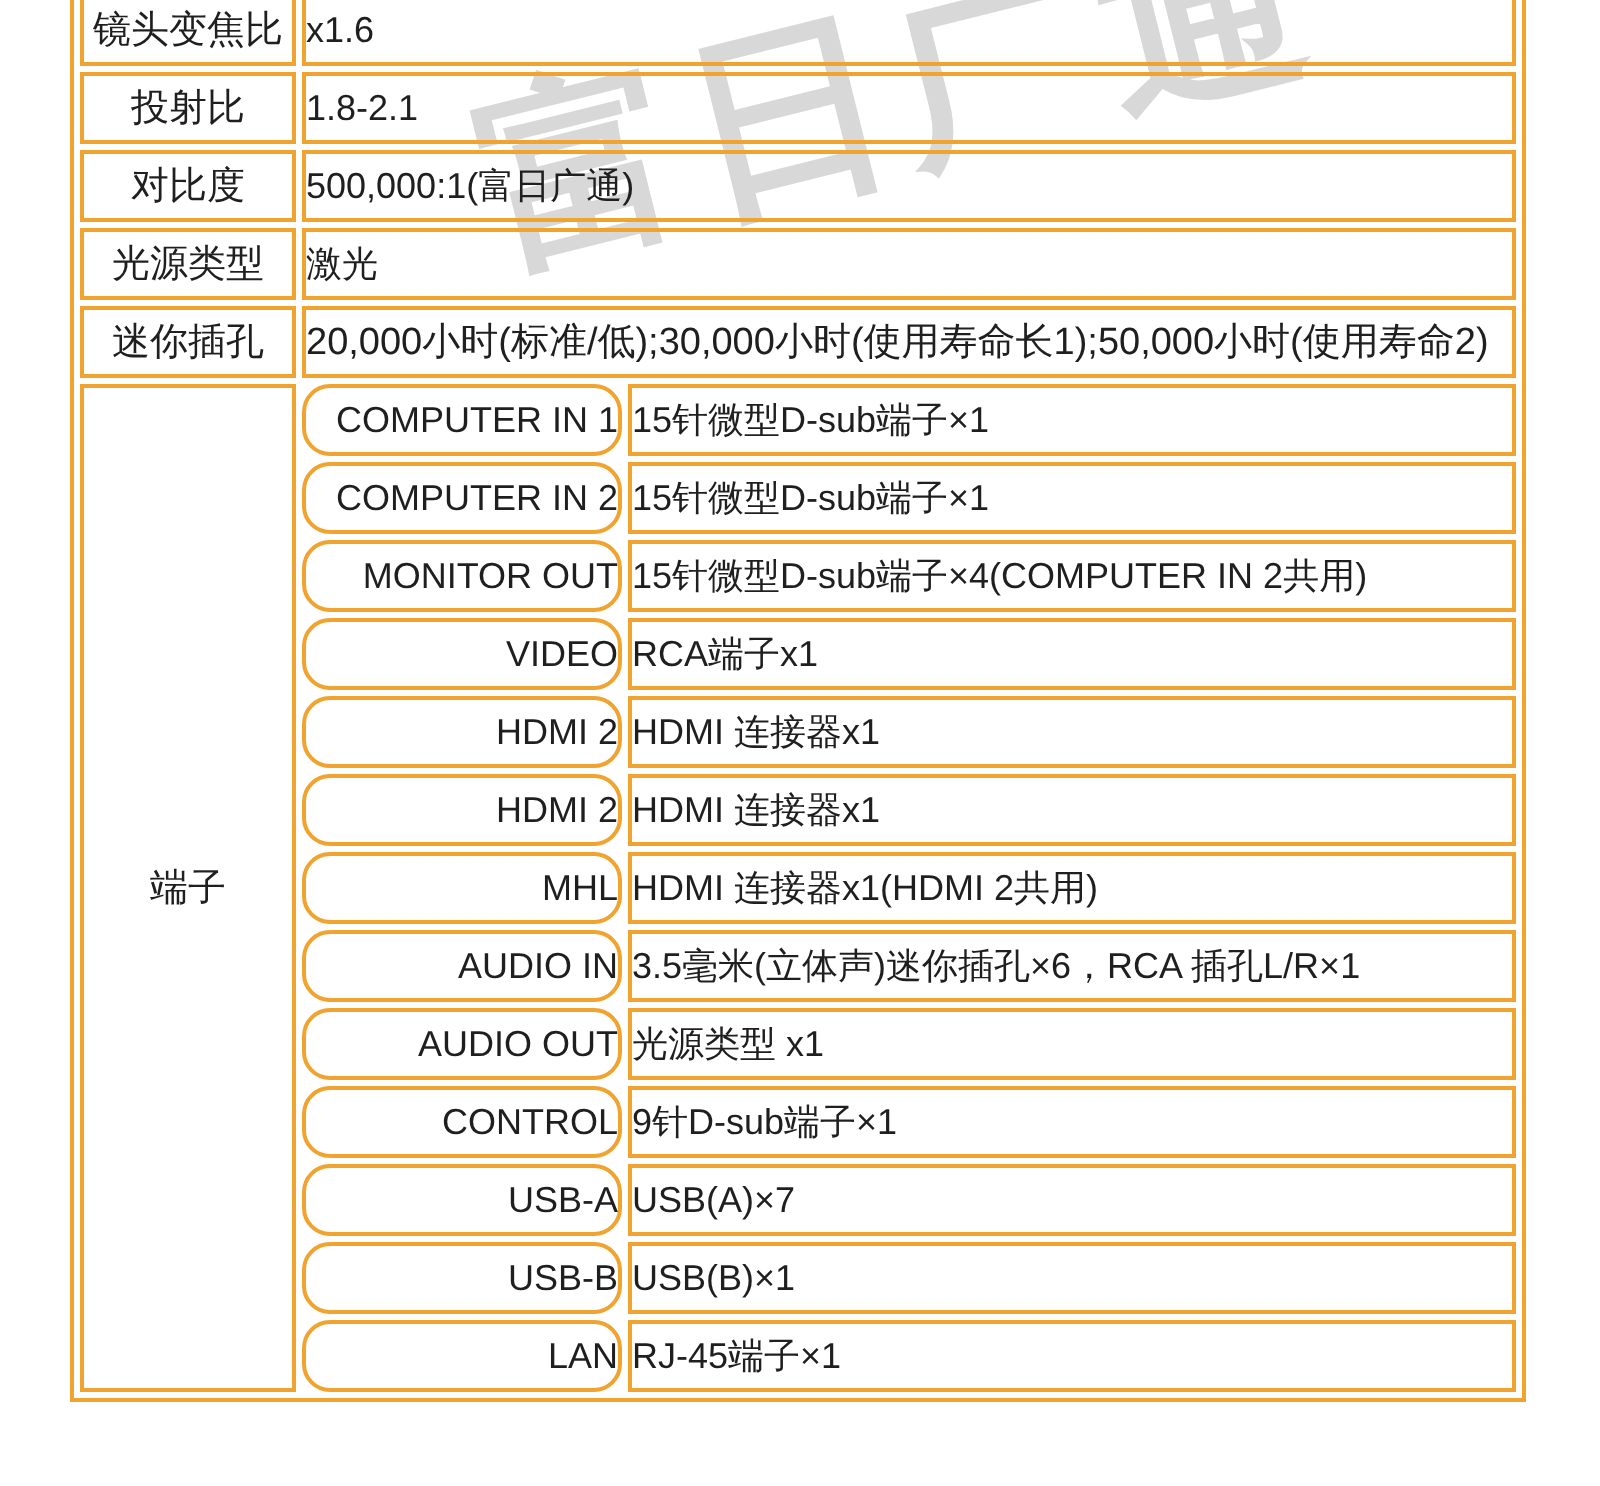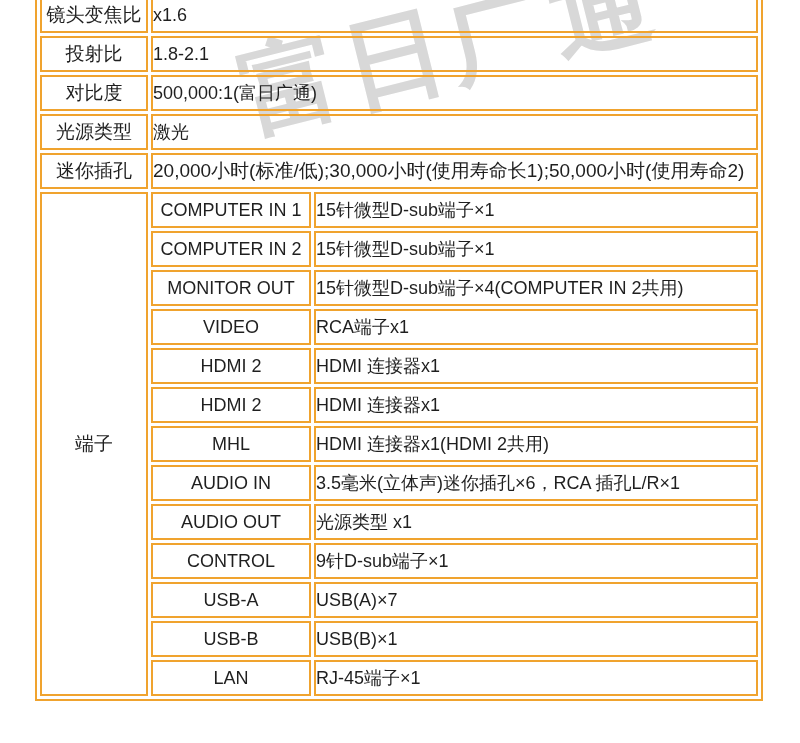--- a/index.html
+++ b/index.html
@@ -51,22 +51,23 @@
     vertical-align: middle;
     white-space: nowrap;
   }
   td.c1 {
     width: 104px;
     text-align: center;
     font-size: 19px;
   }
   td.c2 {
     width: 156px;
-    text-align: center;
+    text-align: right;
     font-size: 18px;
+    border-radius: 14px;
   }
   td.val {
     width: 440px;
     text-align: left;
     padding-left: 14px;
     font-size: 18px;
   }
   td.val.small {
     font-size: 19px;
   }

